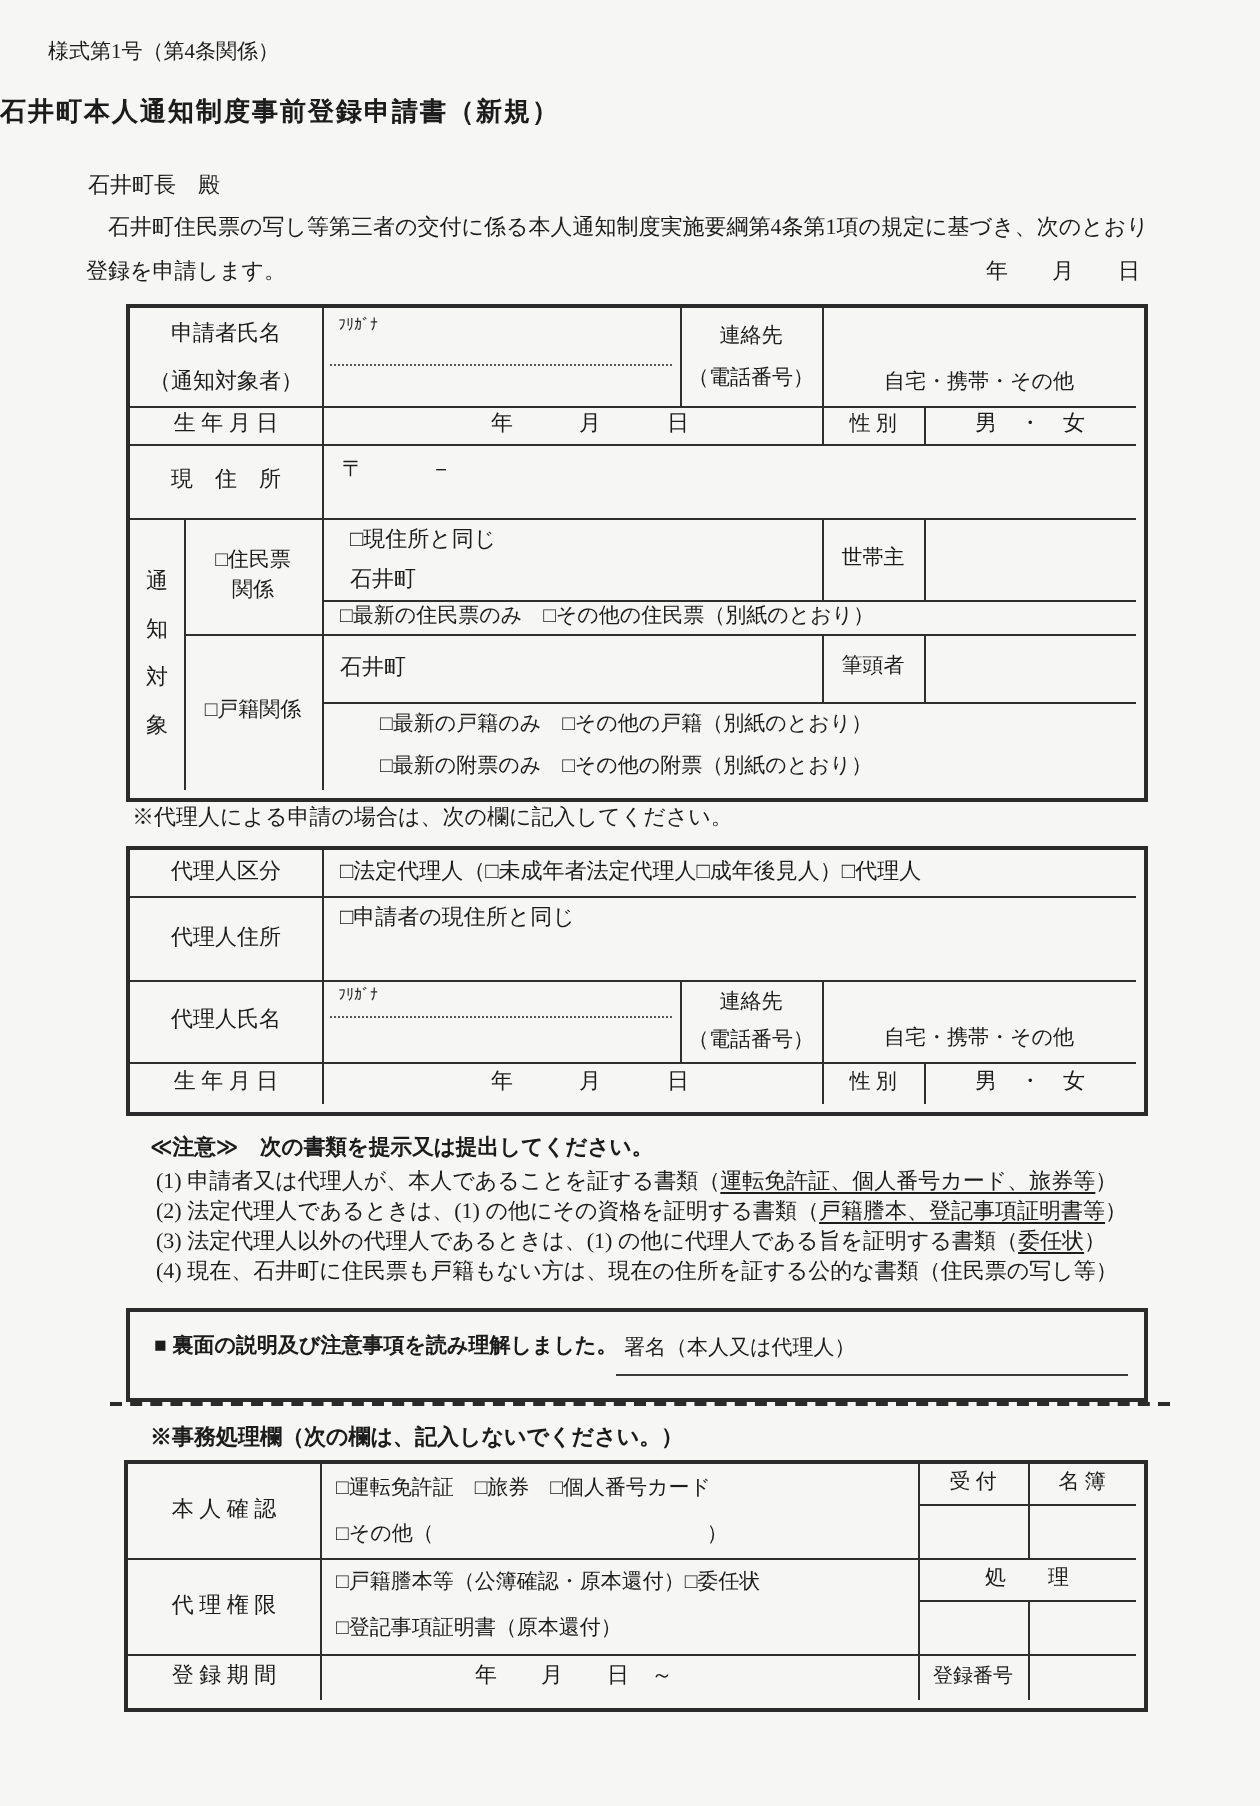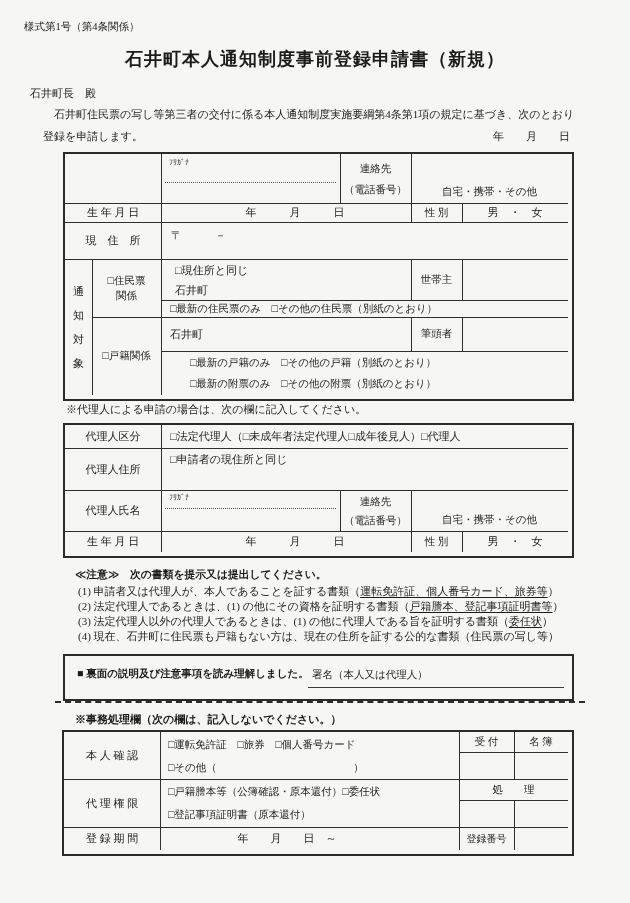--- a/index.html
+++ b/index.html
@@ -3,21 +3,21 @@
 <meta charset="utf-8">
 <style>
   html,body { margin:0; padding:0; background:#e9e9e7; }
   .page {
     position:relative; width:630px; height:903px; margin:0 auto;
     background:#f6f6f4; color:#1c1c1c; overflow:hidden;
     font-family:"Liberation Serif","DejaVu Serif",serif;
   }
   .txt { position:absolute; font-size:11px; line-height:1.3; white-space:pre; }
   .gothic { font-family:"Liberation Sans","DejaVu Sans",sans-serif; font-weight:700; }
-  .title { left:0; width:630px; text-align:center; font-size:18px; letter-spacing:1px; }
+  .title { left:0; width:630px; font-size:13px; letter-spacing:1px; }
   .tbl { position:absolute; border:2px solid #2b2b2b; }
   .cell {
     position:absolute; font-size:11px; line-height:1.3;
     display:flex; align-items:center; justify-content:center;
     text-align:center; white-space:pre-line; box-sizing:border-box;
   }
   .cell.l { justify-content:flex-start; text-align:left; }
   .cell.top { align-items:flex-start; }
   .cell.bot { align-items:flex-end; }
   .s105 { font-size:10.5px; }
@@ -30,26 +30,28 @@
   .dash { position:absolute; height:0; border-top:2px dashed #2b2b2b; }
   .sigline { position:absolute; height:1px; background:#3a3a3a; }
 </style>
 </head>
 <body>
 
 <div class="page">
 
   <div class="txt" style="left:24px; top:20px; font-size:10.5px;">様式第1号（第4条関係）</div>
   <div class="txt gothic title" style="top:48px;">石井町本人通知制度事前登録申請書（新規）</div>
-  <div class="txt" style="left:30px; top:86px;">石井町長　殿</div>
+  <div class="txt" style="left:44px; top:86px;">石井町長　殿</div>
   <div class="txt" style="left:54px; top:107px;">石井町住民票の写し等第三者の交付に係る本人通知制度実施要綱第4条第1項の規定に基づき、次のとおり</div>
   <div class="txt" style="left:43px; top:129px;">登録を申請します。</div>
   <div class="txt" style="right:60px; top:129px;">年　　月　　日</div>
 
   <div class="tbl" style="left:63px; top:152px; width:507px; height:245px;">
+    <div class="cell" style="left:0;top:0;width:96px;height:49px;line-height:24px;">申請者氏名
+（通知対象者）</div>
     <div class="cell l top kana" style="left:96px;top:0;width:179px;height:49px;padding:4px 0 0 8px;">ﾌﾘｶﾞﾅ</div>
     <i class="dotl" style="left:100px;top:28px;width:171px;"></i>
     <div class="cell s105" style="left:275px;top:0;width:71px;height:49px;line-height:21px;">連絡先
 （電話番号）</div>
     <div class="cell bot s105" style="left:346px;top:0;width:157px;height:49px;padding-bottom:4px;">自宅・携帯・その他</div>
 
     <div class="cell" style="left:0;top:49px;width:96px;height:19px;">生 年 月 日</div>
     <div class="cell" style="left:96px;top:49px;width:250px;height:19px;padding-left:18px;">年　　　月　　　日</div>
     <div class="cell s105" style="left:346px;top:49px;width:51px;height:19px;">性 別</div>
     <div class="cell" style="left:397px;top:49px;width:106px;height:19px;">男　・　女</div>

